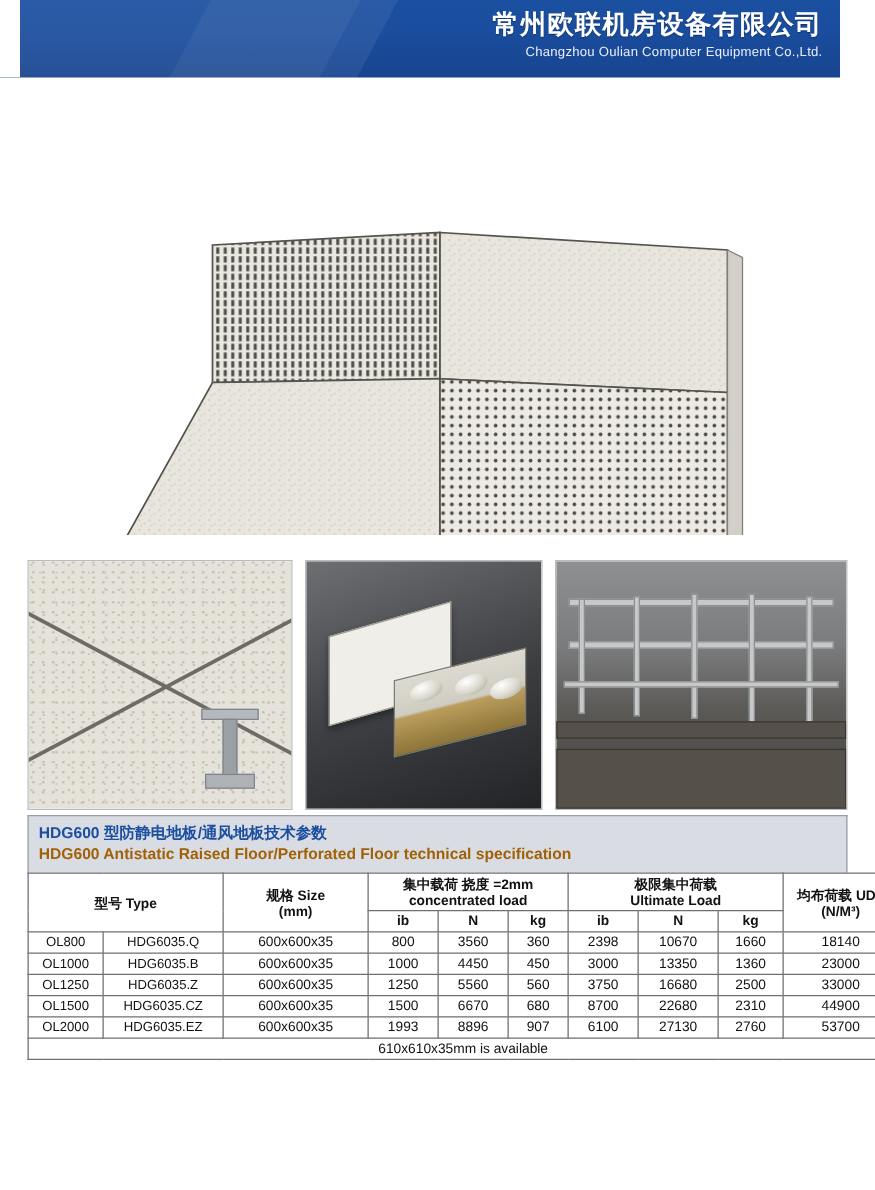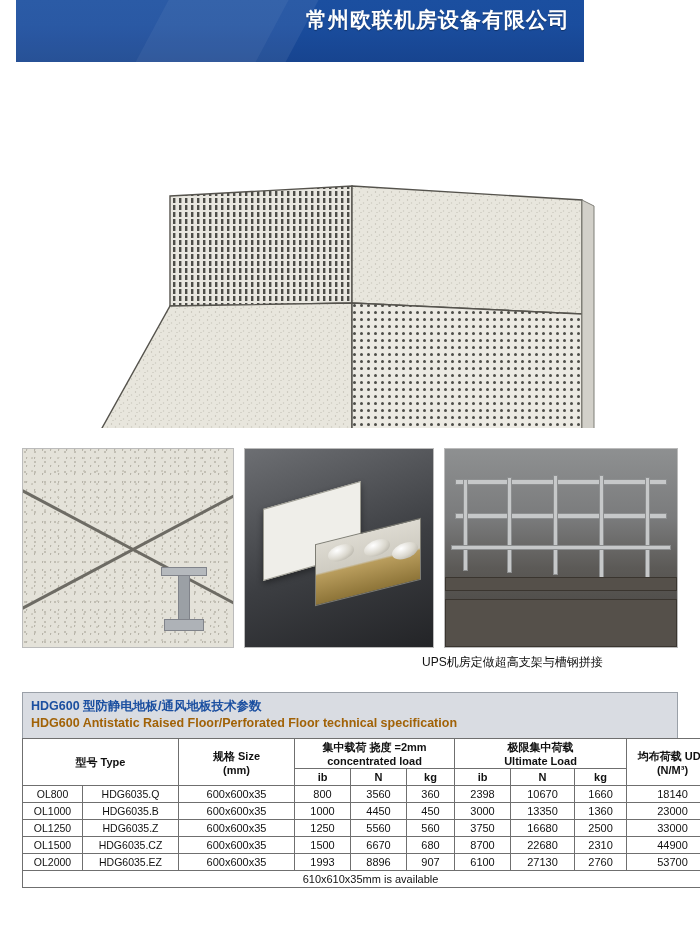--- a/index.html
+++ b/index.html
@@ -12,21 +12,21 @@
     background: #ffffff;
     font-family: "Liberation Sans", sans-serif;
     position: relative;
     overflow: hidden;
   }
 
   
   .header {
     position: absolute;
     left: 0; top: 0;
-    width: 584px; height: 62px;
+    width: 672px; height: 62px;
     background: linear-gradient(180deg, #1b4fa0 0%, #1a4d9e 40%, #17448f 100%);
     overflow: hidden;
   }
   .header .stripe-wrap {
     position: absolute;
     left: 0; top: 0; width: 700px; height: 62px;
   }
   .header .diag {
     position: absolute;
     top: -30px;
@@ -159,21 +159,21 @@
     left: 422px; top: 654px;
     width: 240px;
     font-size: 12px;
     color: #111;
     line-height: 16px;
   }
 
   
   .spec {
     position: absolute;
-    left: 22px; top: 692px;
+    left: 22px; top: 652px;
     width: 656px;
   }
   .spec-title {
     background: #d9dce2;
     border: 1px solid #9aa0a8;
     border-bottom: none;
     padding: 5px 8px 6px 8px;
     box-sizing: border-box;
   }
   .spec-title .t1 {
@@ -219,20 +219,21 @@
 <body>
 
 <div class="header">
   <div class="stripe-wrap">
     <div class="diag d1"></div>
     <div class="diag d2"></div>
   </div>
   <div class="leftwhite"></div>
   <div class="hdr-text">
     <div class="cn">常州欧联机房设备有限公司</div>
+    <div class="en">Changzhou Oulian Computer Equipment Co.,Ltd.</div>
   </div>
 </div>
 
 <div class="hero">
   <div class="floorwrap">
     <svg width="656" height="350" viewBox="0 0 656 350">
       <defs>
         <pattern id="speckle" width="8" height="8" patternUnits="userSpaceOnUse">
           <rect width="8" height="8" fill="#e8e6dd"></rect>
           <circle cx="1.5" cy="2" r="0.7" fill="#bfbcb1"></circle>

